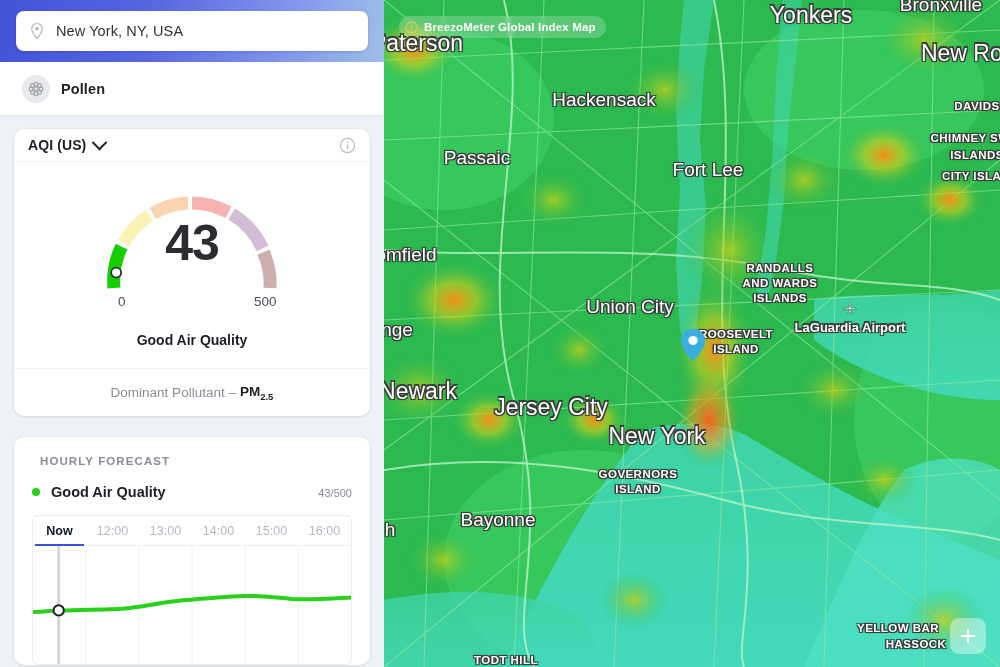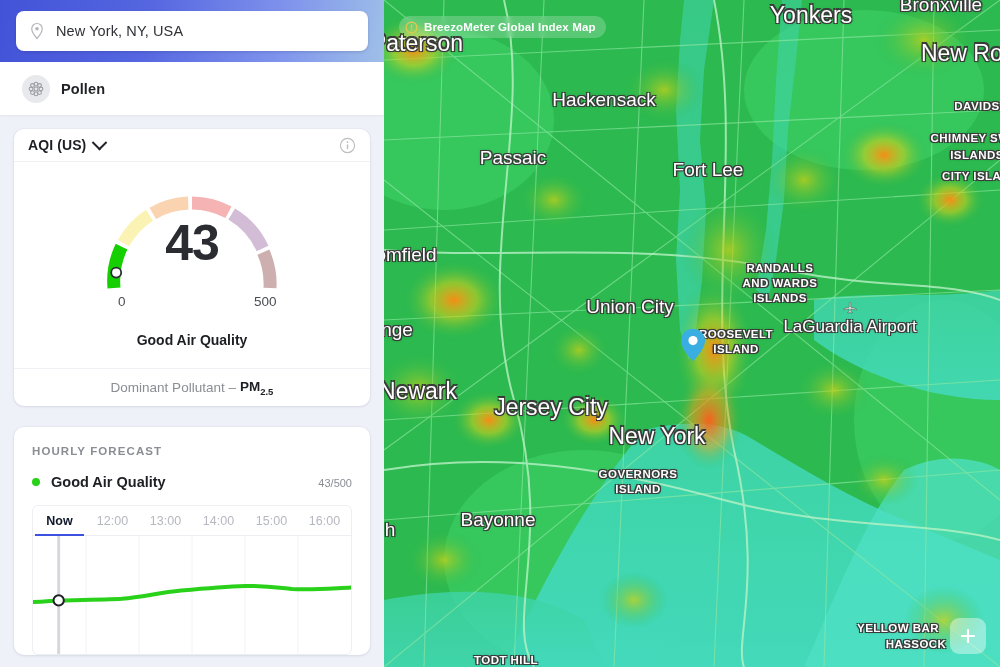--- a/index.html
+++ b/index.html
@@ -103,30 +103,30 @@
     font-size: 13.5px; color: #4c4e55;
   }
   .gauge-min { left: 104px; }
   .gauge-max { left: 240px; }
   .gauge-cat {
     text-align: center; font-size: 14px; font-weight: 700;
     color: #1d1f24; margin-top: 36px; padding-bottom: 14px;
   }
   .dominant {
     border-top: 1px solid #f0f1f5;
-    height: 38px; display: flex; align-items: center; justify-content: center;
+    height: 48px; display: flex; align-items: center; justify-content: center;
     font-size: 13.5px; color: #8b8d95;
   }
   .dominant b { color: #1d1f24; font-weight: 700; margin-left: 4px; }
   .dominant sub { font-size: 9.5px; font-weight: 700; }
 
   
   .hf-title {
     font-size: 11.5px; font-weight: 700; letter-spacing: 1.1px;
-    color: #8b8d95; padding: 18px 18px 0 18px;
+    color: #8b8d95; padding: 18px 18px 0 26px;
   }
   .hf-row {
     display: flex; align-items: center;
     padding: 16px 18px 0 18px;
   }
   .hf-dot { width: 8px; height: 8px; border-radius: 50%; background: #27d117; margin-right: 11px; flex:0 0 8px;}
   .hf-cat { font-size: 14.5px; font-weight: 700; color: #1d1f24; }
   .hf-val { margin-left: auto; font-size: 16px; font-weight: 700; color: #1d1f24; }
   .hf-val span { font-size: 11px; color: #8b8d95; font-weight: 400; }
 
@@ -180,21 +180,21 @@
     pointer-events: none;
     text-shadow:
       -1.2px -1.2px 0 #3a3a3a, 1.2px -1.2px 0 #3a3a3a,
       -1.2px 1.2px 0 #3a3a3a, 1.2px 1.2px 0 #3a3a3a,
        0 0 3px rgba(0,0,0,.5);
     transform: translate(-50%, -50%);
   }
   .m-city   { font-size: 19px; font-weight: 400; }
   .m-city-l { font-size: 23px; font-weight: 400; }
   .m-area   { font-size: 11.5px; font-weight: 700; letter-spacing: .45px; text-align: center; line-height: 14px;}
-  .m-poi    { font-size: 17px; font-weight: 400; }
+  .m-poi    { font-size: 13px; font-weight: 700; }
   .map-pin  { position: absolute; width: 26px; height: 34px; transform: translate(-50%,-100%); }
   .airport-ic { position: absolute; width: 17px; height: 17px; transform: translate(-50%,-50%); }
 </style>
 </head>
 <body>
 
 <div class="app">
 
   <div class="panel">
 
@@ -407,21 +407,21 @@
         <circle cx="12" cy="12" r="10" fill="none" stroke="#e8c84a" stroke-width="2.2"></circle>
         <rect x="10.8" y="6" width="2.4" height="8" rx="1.2" fill="#e8c84a"></rect>
         <circle cx="12" cy="17" r="1.4" fill="#e8c84a"></circle>
       </svg>
       <span class="map-badge-txt">BreezoMeter Global Index Map</span>
     </div>
 
     <div id="map-labels">
         <div class="mlabel m-city-l" style="left: 33px; top: 43px;">Paterson</div>
         <div class="mlabel m-city" style="left: 220px; top: 100px;">Hackensack</div>
-        <div class="mlabel m-city" style="left: 93px; top: 158px; margin-left: 36px;">Passaic</div>
+        <div class="mlabel m-city" style="left: 93px; top: 158px;">Passaic</div>
         <div class="mlabel m-city" style="left: 324px; top: 170px;">Fort Lee</div>
         <div class="mlabel m-city-l" style="left: 427px; top: 15px;">Yonkers</div>
         <div class="mlabel m-city" style="left: 557px; top: 5px;">Bronxville</div>
         <div class="mlabel m-city-l" style="left: 590px; top: 53px;">New Roch</div>
         <div class="mlabel m-area" style="left: 593px; top: 106px;">DAVIDS</div>
         <div class="mlabel m-area" style="left: 586px; top: 138px;">CHIMNEY SW</div>
         <div class="mlabel m-area" style="left: 593px; top: 155px;">ISLANDS</div>
         <div class="mlabel m-area" style="left: 592px; top: 176px;">CITY ISLAN</div>
         <div class="mlabel m-city" style="left: 22px; top: 255px;">omfield</div>
         <div class="mlabel m-city" style="left: 13px; top: 330px;">nge</div>

